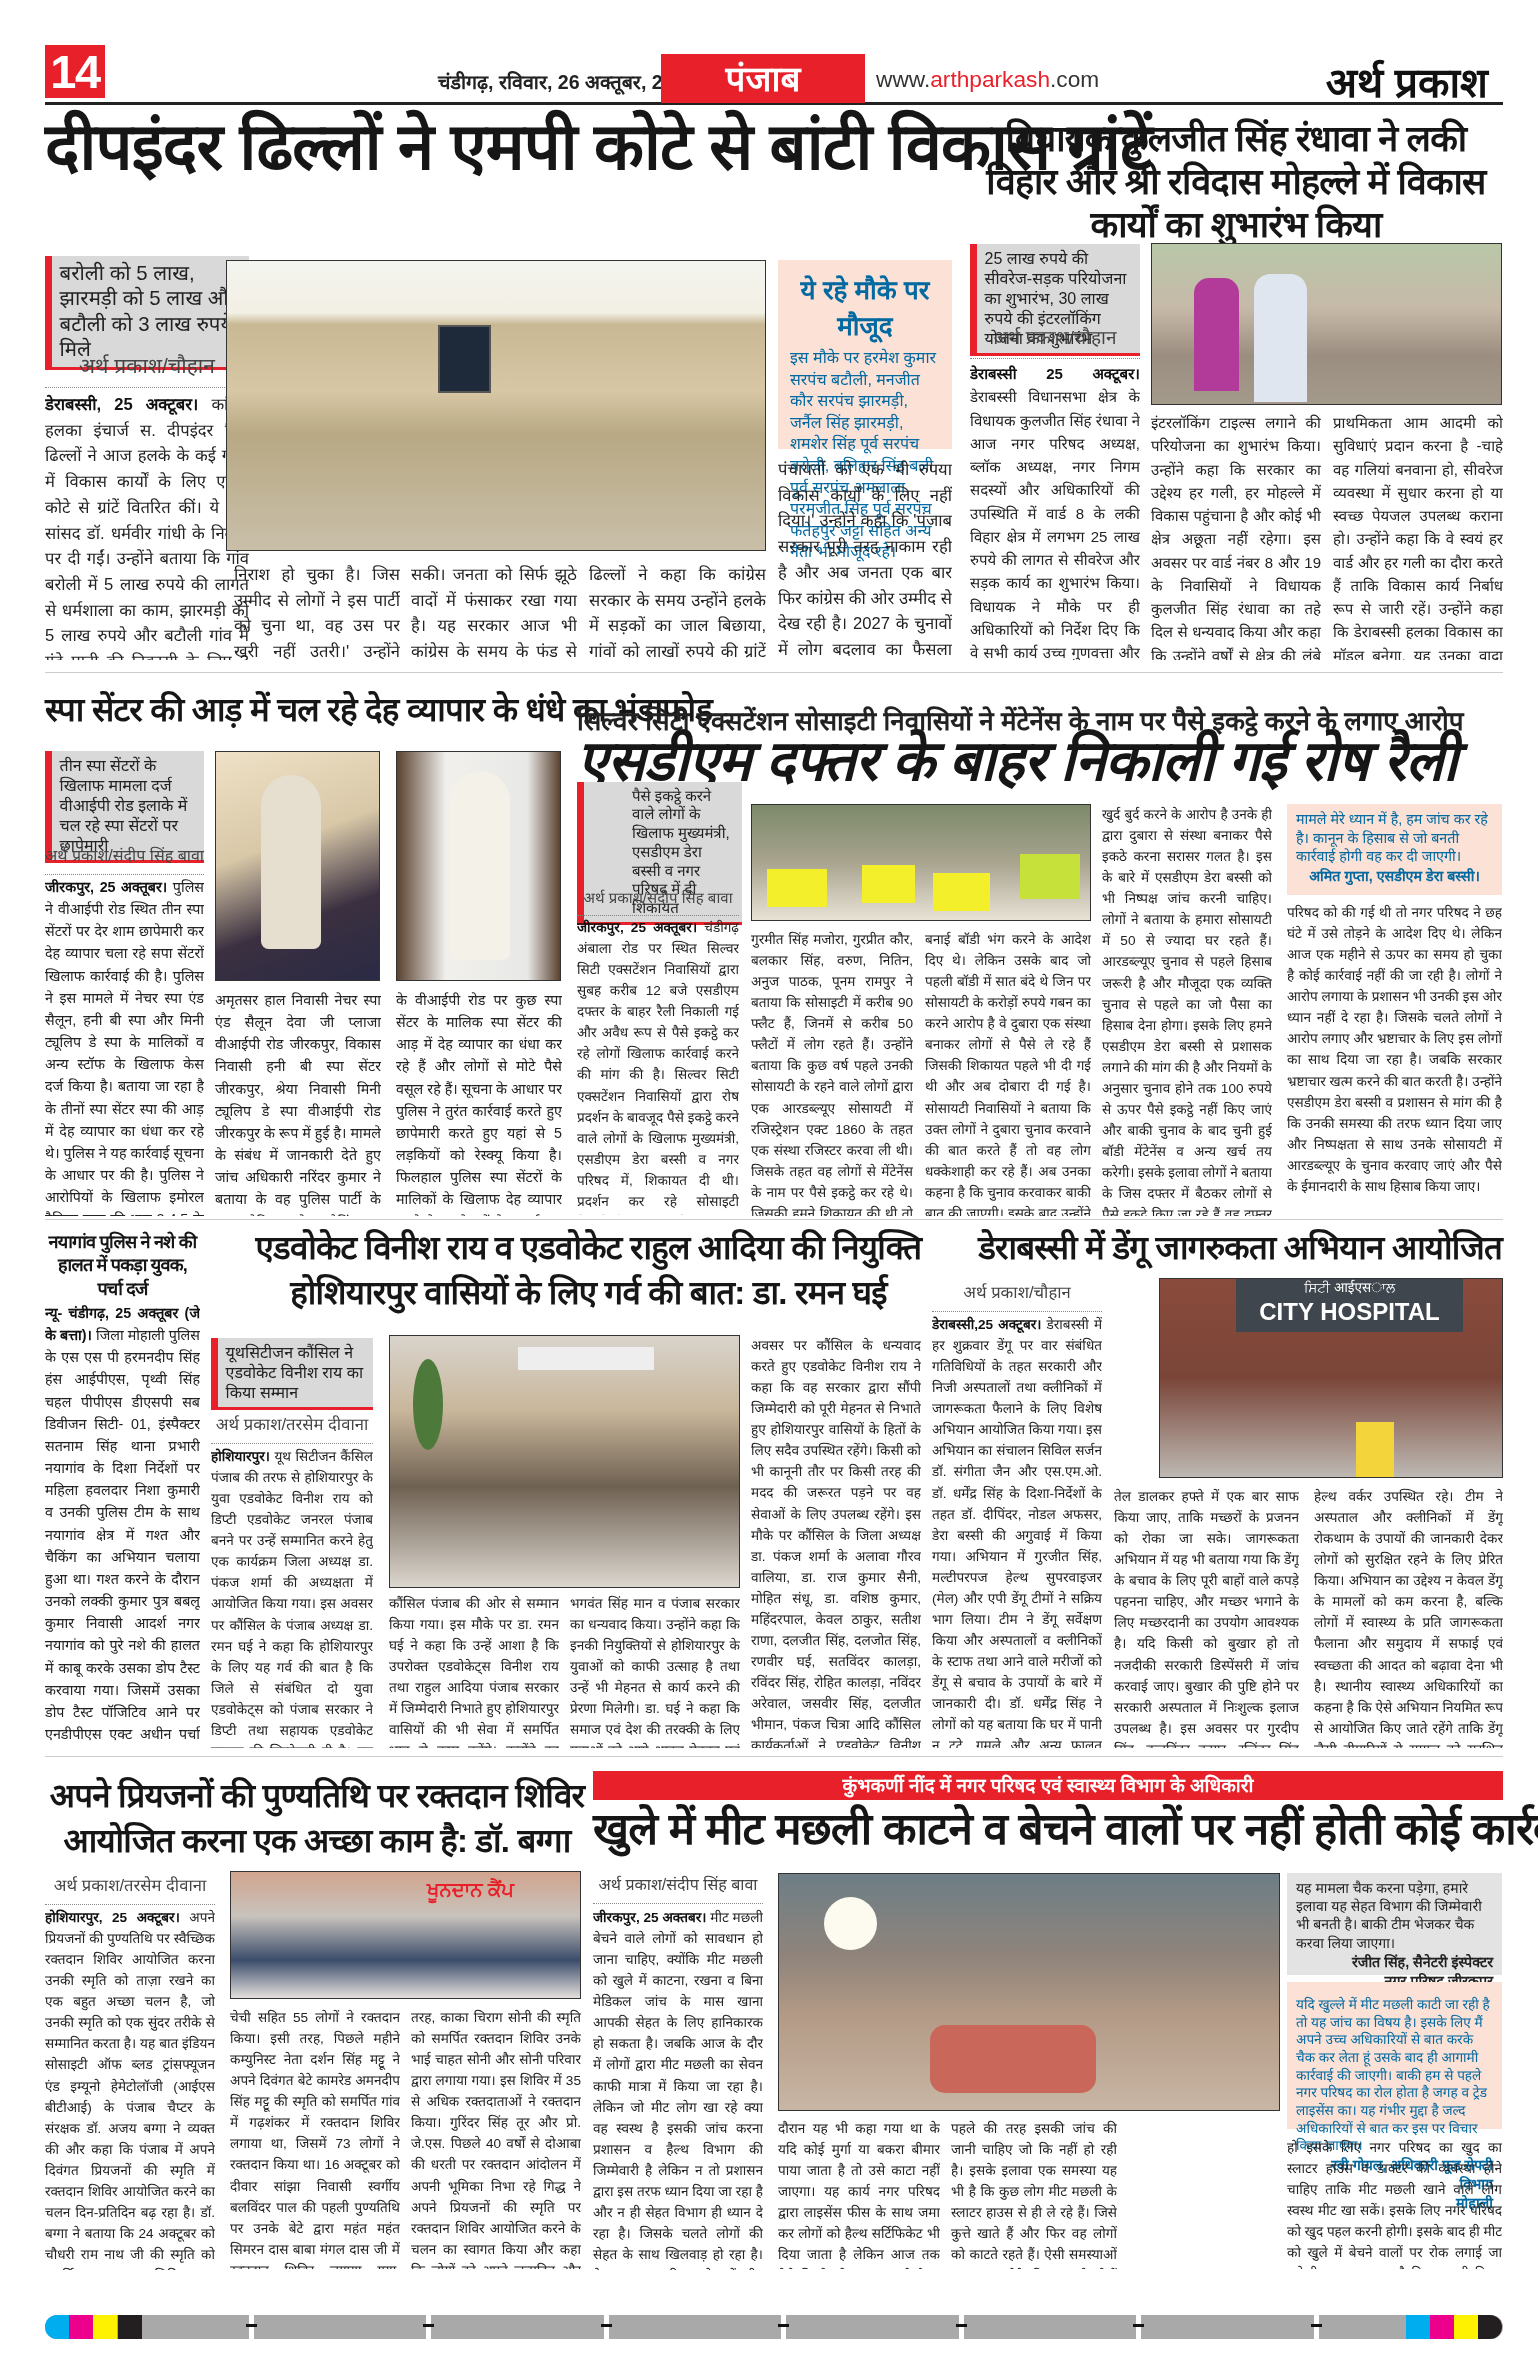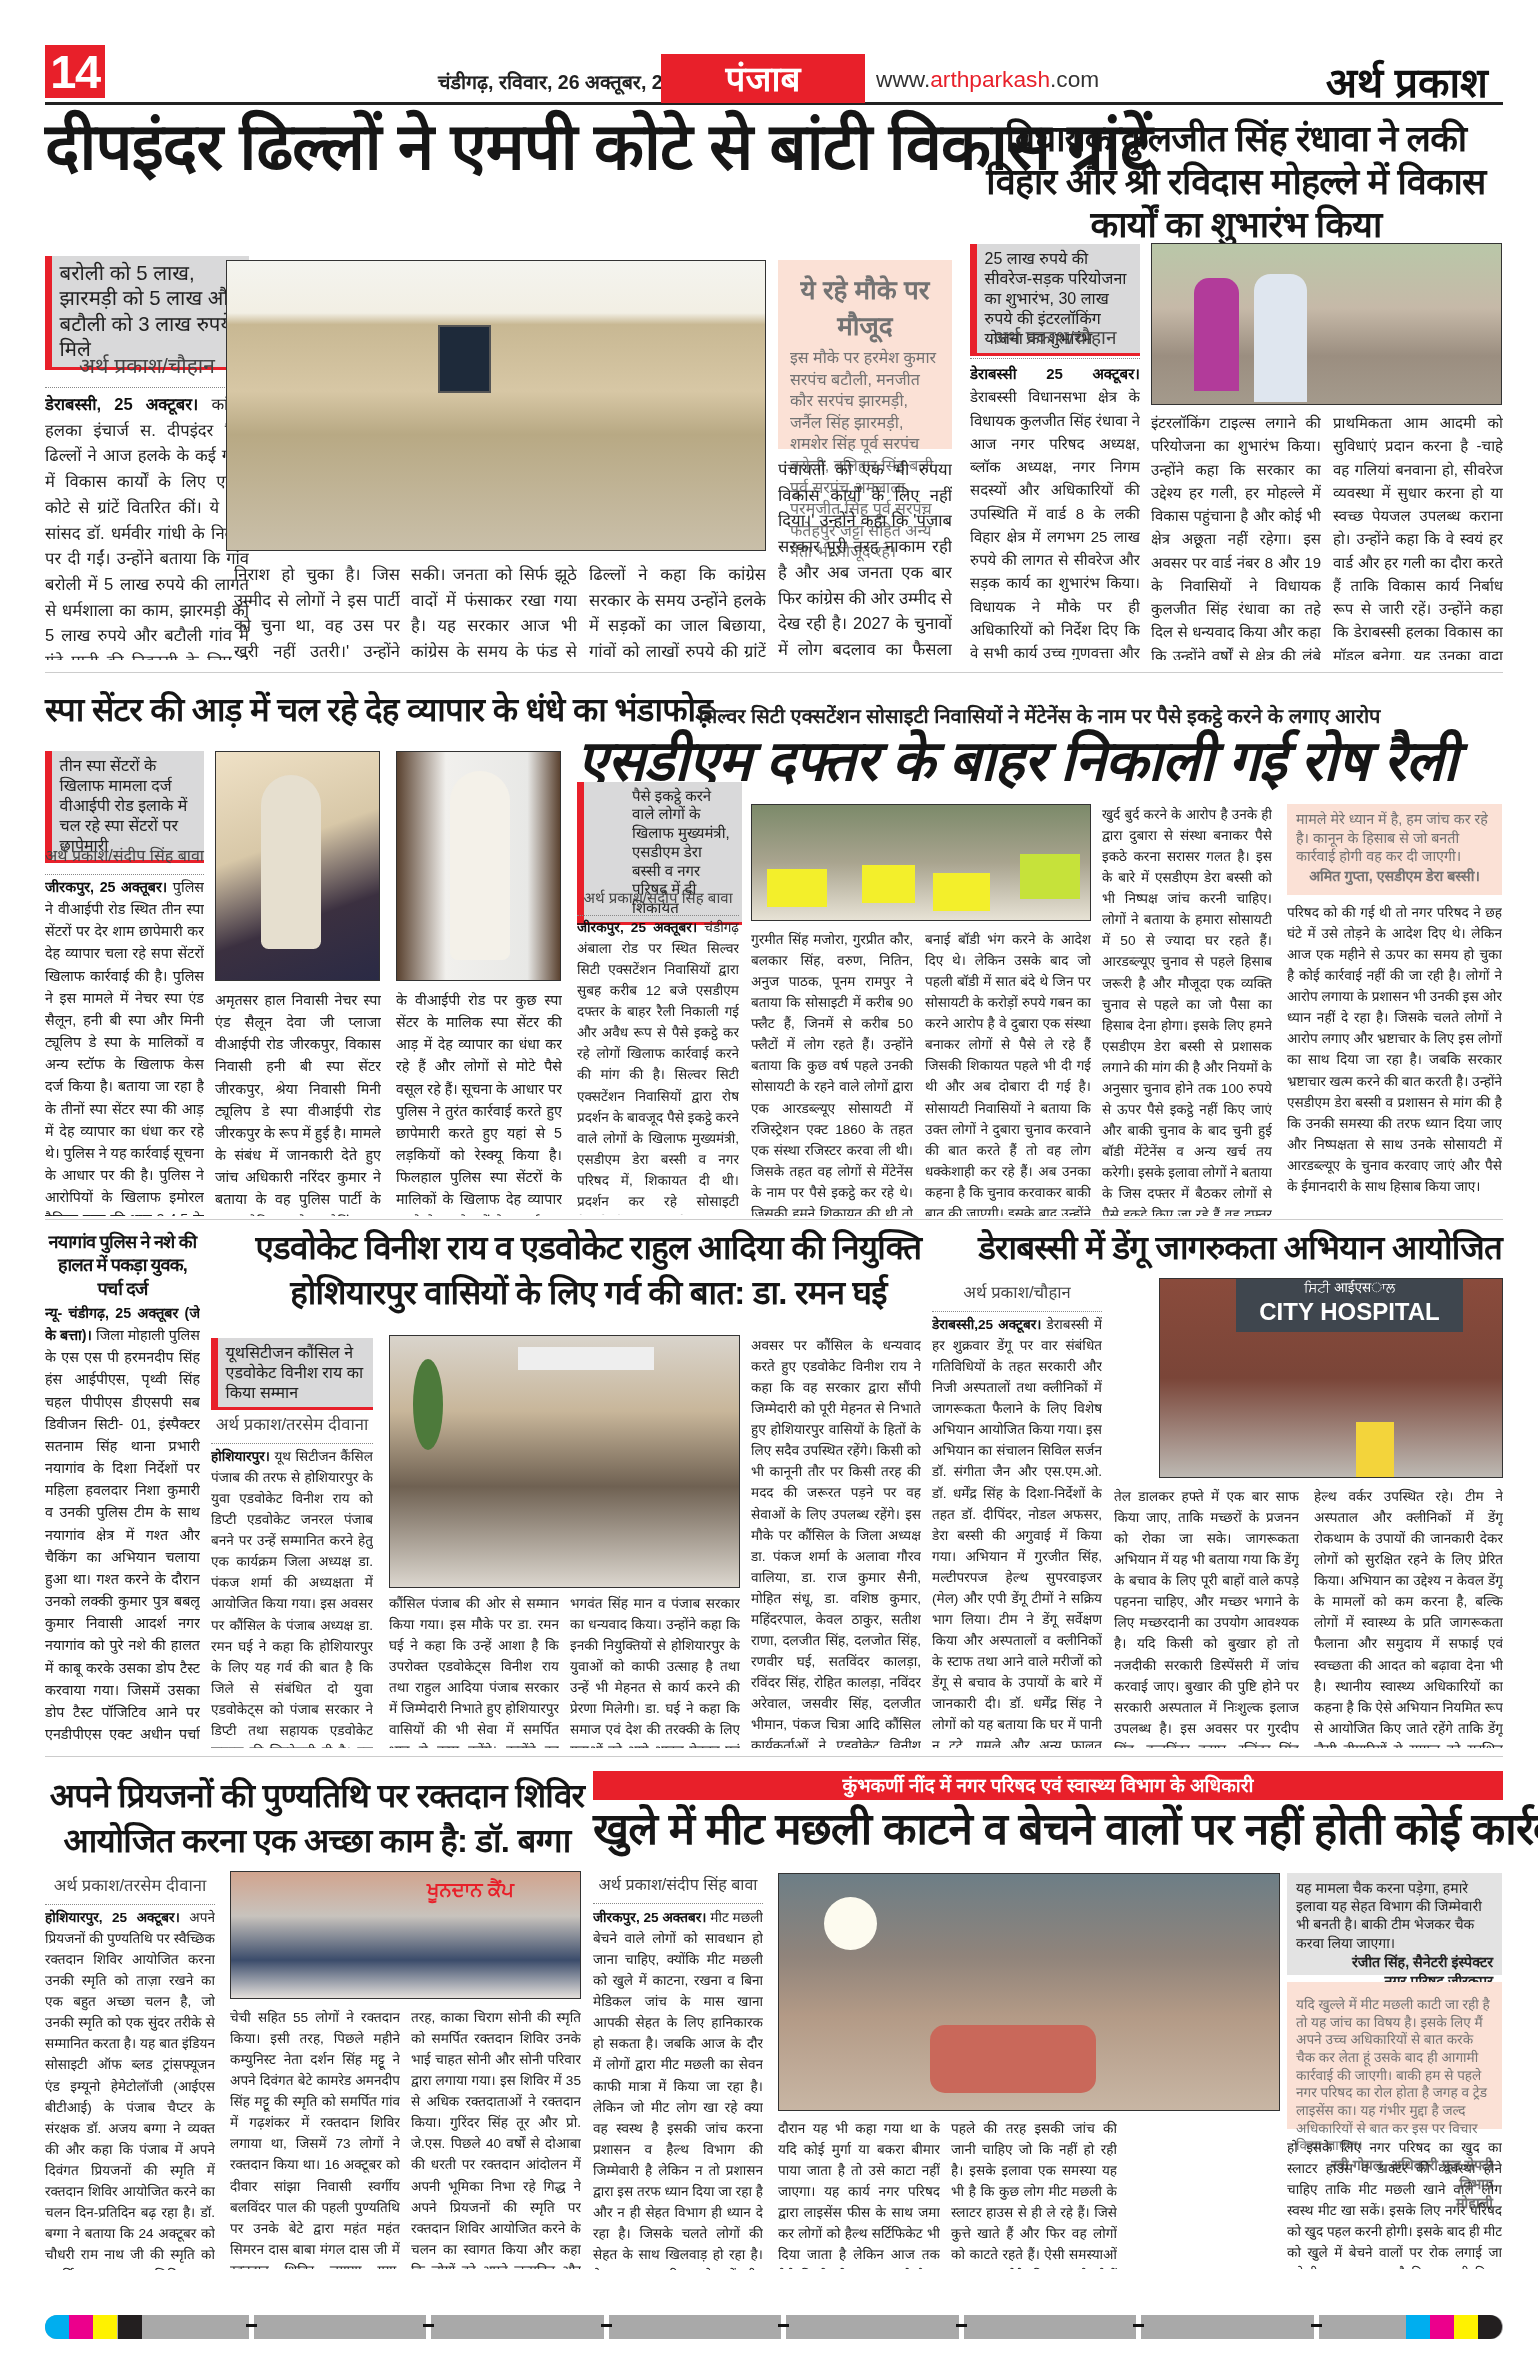--- a/index.html
+++ b/index.html
@@ -11,21 +11,21 @@
   .pagenum { position: absolute; left: 0; top: 0; width: 60px; height: 53px; background: #e8202a; color: #fff; font-weight: bold; font-size: 47px; line-height: 53px; text-align: center; font-family: "Liberation Sans", sans-serif; letter-spacing: -1.5px; }
   .dateline { position: absolute; left: 393px; top: 22.7px; font-size: 19.6px; font-weight: bold; color: #222; }
   .section-tag { position: absolute; left: 616px; top: 9px; width: 204px; height: 49px; background: #e8202a; color: #fff; font-size: 35px; font-weight: bold; text-align: center; line-height: 49px; }
   .website { position: absolute; left: 831px; top: 21px; font-size: 22.7px; color: #333; }
   .website .red { color: #e8202a; }
   .paperlogo { position: absolute; right: 15px; top: 7.6px; font-size: 41px; font-weight: bold; color: #111; }
   .abs { position: absolute; }
   .hl { font-weight: bold; color: #161616; line-height: 1.05; letter-spacing: -0.8px; }
   .kicker { font-weight: bold; color: #222; }
   .callout { background: #d9d9da; border-left: 7.6px solid #e8202a; border-bottom: 3px solid #e8202a; padding: 4.5px 7.6px; font-size: 19.6px; line-height: 1.25; color: #222; }
-  .pinkbox { background: #fbe1d6; padding: 10.6px 12px; color: #737373; }
+  .pinkbox { background: #fbe1d6; padding: 10.6px 12px; color: #0369a1; }
   .greybox { background: #e3e3e3; padding: 10.6px 12px; color: #222; }
   .byline { font-size: 21px; color: #444; text-align: center; border-bottom: 1.5px dotted #888; padding-bottom: 7.6px; }
   .body { font-size: 16.6px; line-height: 1.55; text-align: justify; color: #222; }
   .body b { color: #111; }
   .photo { border: 1.5px solid #333; overflow: hidden; }
   .redbar { background: #e8202a; color: #fff; text-align: center; font-weight: bold; }
   .rule { background: #222; }
   .regbar { position: absolute; left: 45px; top: 2315px; width: 1458px; height: 24px; background: #a9a9a9; border-radius: 12px; }
   .sw { position: absolute; top: 0; width: 24px; height: 24px; }
   .cross { position: absolute; top: -4.5px; width: 4.5px; height: 33px; background: #fff; }
@@ -89,21 +89,21 @@
       <div style="position:absolute;left:45px;top:22.7px;width:60px;height:174px;background:#e6dfcf;border-radius:30px 30px 7.6px 7.6px;"></div>
     </div>
     <div class="abs photo" style="left:351px;top:706px;width:165px;height:230px;background:linear-gradient(90deg,#5a4230 0%,#f1f0ed 30%,#e8e8e6 80%,#5a4230 100%);">
       <div style="position:absolute;left:53px;top:19px;width:60px;height:189px;background:#f4f1e9;border-radius:30px 30px 7.6px 7.6px;"></div>
     </div>
     <div class="abs body" style="left:170px;top:944px;width:166px;height:227px;overflow:hidden;font-size:14.3px;">अमृतसर हाल निवासी नेचर स्पा एंड सैलून देवा जी प्लाजा वीआईपी रोड जीरकपुर, विकास निवासी हनी बी स्पा सेंटर जीरकपुर, श्रेया निवासी मिनी ट्यूलिप डे स्पा वीआईपी रोड जीरकपुर के रूप में हुई है। मामले के संबंध में जानकारी देते हुए जांच अधिकारी नरिंदर कुमार ने बताया के वह पुलिस पार्टी के साथ कोहिनूर ढाबे पर चैकिंग कर रहे थे। इस दौरान उन्हें सूचना मिली</div>
     <div class="abs body" style="left:351px;top:944px;width:166px;height:227px;overflow:hidden;font-size:14.3px;">के वीआईपी रोड पर कुछ स्पा सेंटर के मालिक स्पा सेंटर की आड़ में देह व्यापार का धंधा कर रहे हैं और लोगों से मोटे पैसे वसूल रहे हैं। सूचना के आधार पर पुलिस ने तुरंत कार्रवाई करते हुए छापेमारी करते हुए यहां से 5 लड़कियों को रेस्क्यू किया है। फिलहाल पुलिस स्पा सेंटरों के मालिकों के खिलाफ देह व्यापार करने के आरोप में केस दर्ज कर आगामी कार्रवाई शुरू कर दी है।</div>
   </div>
 
   <div>
-    <div class="abs kicker" style="left:532px;top:657px;width:925px;font-size:20px;white-space:nowrap;text-align:center;">सिल्वर सिटी एक्सटेंशन सोसाइटी निवासियों ने मेंटेनेंस के नाम पर पैसे इकट्ठे करने के लगाए आरोप</div>
+    <div class="abs kicker" style="left:532px;top:657px;width:925px;font-size:26px;white-space:nowrap;">सिल्वर सिटी एक्सटेंशन सोसाइटी निवासियों ने मेंटेनेंस के नाम पर पैसे इकट्ठे करने के लगाए आरोप</div>
     <div class="abs hl" style="left:532px;top:687px;width:925px;font-size:56px;white-space:nowrap;font-style:italic;">एसडीएम दफ्तर के बाहर निकाली गई रोष रैली</div>
     <div class="abs callout" style="left:532px;top:737px;width:165px;font-size:15px;padding-left:48px;">पैसे इकट्ठे करने वाले लोगों के खिलाफ मुख्यमंत्री, एसडीएम डेरा बस्सी व नगर परिषद में दी शिकायत</div>
     <div class="abs byline" style="left:532px;top:842px;width:162px;font-size:15px;">अर्थ प्रकाश/संदीप सिंह बावा</div>
     <div class="abs body" style="left:532px;top:872px;width:162px;height:298px;overflow:hidden;font-size:13.6px;"><b>जीरकपुर, 25 अक्तूबर।</b> <span>चंडीगढ़ अंबाला रोड पर स्थित सिल्वर सिटी एक्सटेंशन निवासियों द्वारा सुबह करीब 12 बजे एसडीएम दफ्तर के बाहर रैली निकाली गई और अवैध रूप से पैसे इकट्ठे कर रहे लोगों खिलाफ कार्रवाई करने की मांग की है। सिल्वर सिटी एक्सटेंशन निवासियों द्वारा रोष प्रदर्शन के बावजूद पैसे इकट्ठे करने वाले लोगों के खिलाफ मुख्यमंत्री, एसडीएम डेरा बस्सी व नगर परिषद में, शिकायत दी थी। प्रदर्शन कर रहे सोसाइटी निवासियों डाक्टर कविता दुग्गल, मनदीप सिंह, ब्रजेश कुमार (सोनू), कृष्ण कुमार,</span></div>
     <div class="abs photo" style="left:706px;top:759px;width:340px;height:117px;background:linear-gradient(180deg,#7c8a6a 0%,#a9a48f 50%,#e7e2d5 100%);">
       <div style="position:absolute;left:15px;top:64px;width:60px;height:38px;background:#f3ef2b;"></div>
       <div style="position:absolute;left:110px;top:60px;width:53px;height:38px;background:#f3ef2b;"></div>
       <div style="position:absolute;left:181px;top:68px;width:57px;height:38px;background:#f3ef2b;"></div>
       <div style="position:absolute;left:268px;top:49px;width:60px;height:45px;background:#c6e23a;"></div>
     </div>

